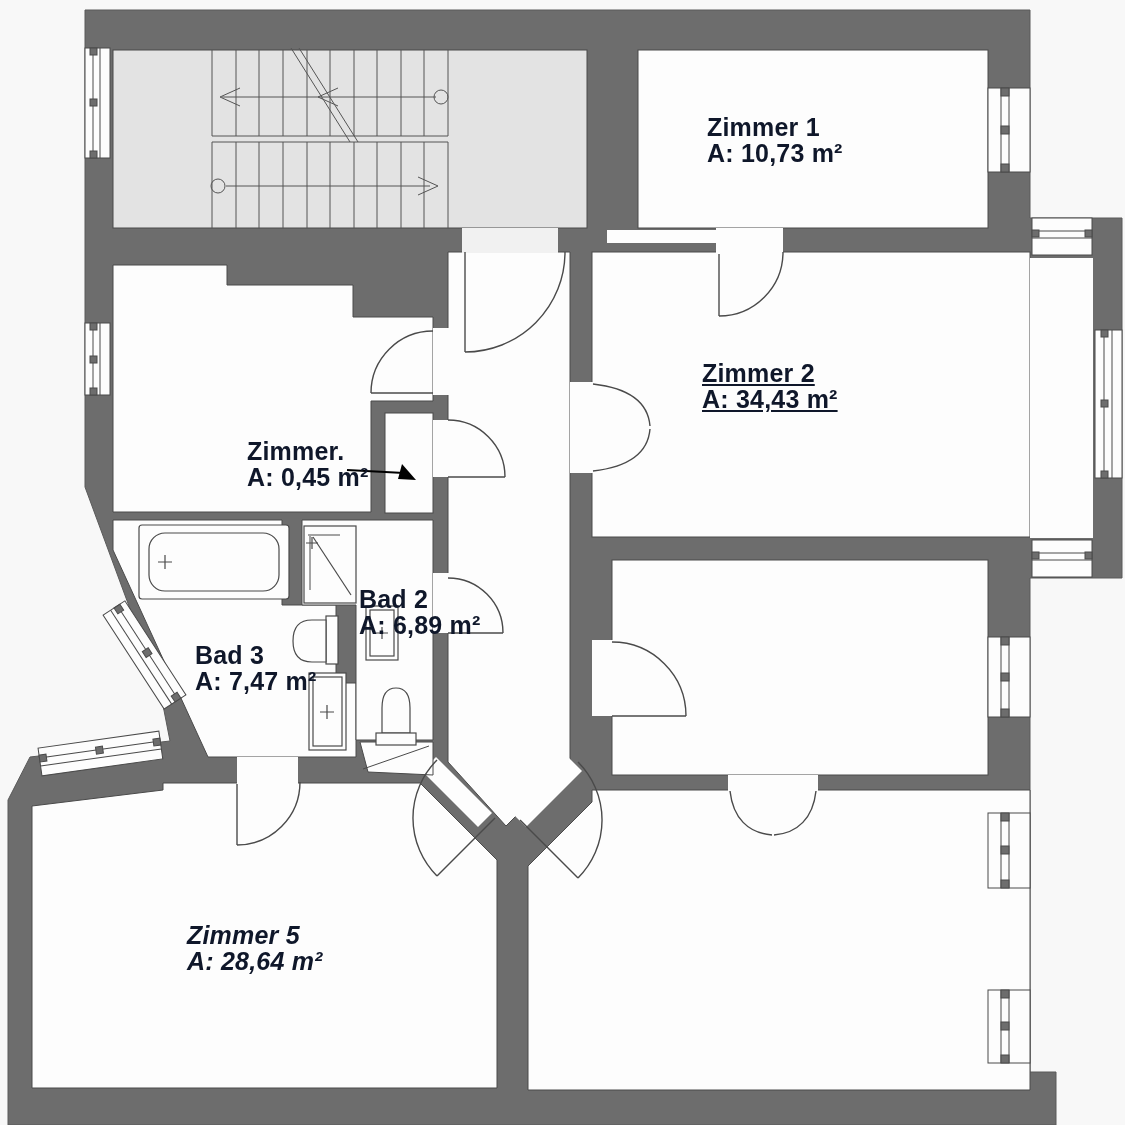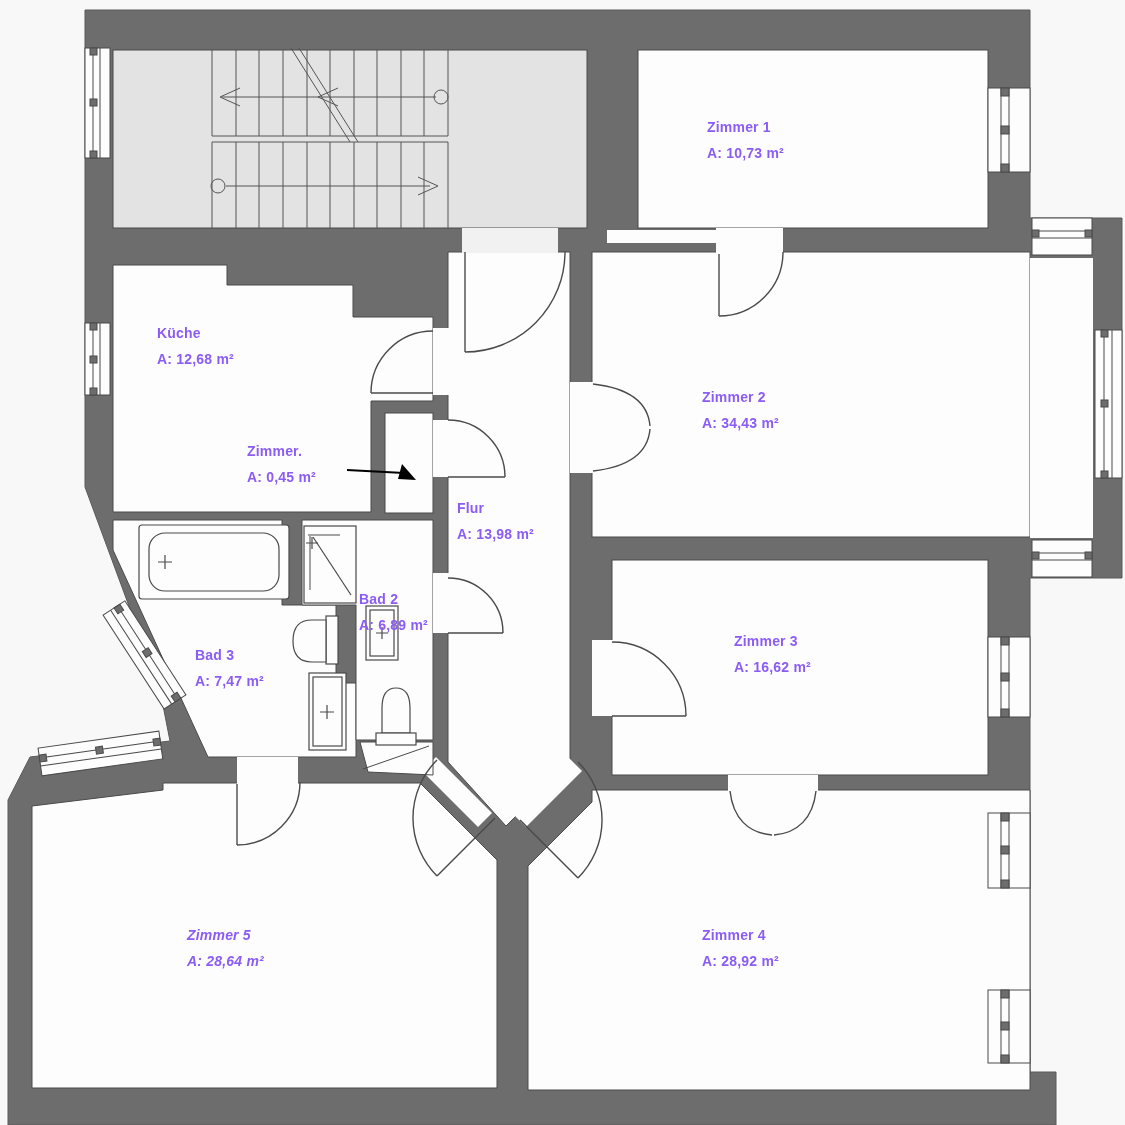--- a/index.html
+++ b/index.html
@@ -1,19 +1,19 @@
 <!DOCTYPE html>
 <html><head>
 <meta charset="utf-8">
 <style>
   html,body{margin:0;padding:0;background:#f8f8f8;}
   #plan{position:relative;width:1125px;height:1125px;background:#f8f8f8;overflow:hidden;
         font-family:"Liberation Sans","DejaVu Sans",sans-serif;}
   #plan svg{position:absolute;left:0;top:0;}
-  .room-label{position:absolute;color:#8b5cf6;font-weight:bold;font-size:14px;line-height:26px;
+  .room-label{position:absolute;color:#0f172a;font-weight:bold;font-size:25px;line-height:26px;
               white-space:nowrap;letter-spacing:0.2px;}
   .room-label span{display:block;}
 </style>
 </head>
 <body>
 
 <div id="plan">
 <svg width="1125" height="1125" viewBox="0 0 1125 1125">
 
   <rect x="0" y="0" width="1125" height="1125" fill="#f8f8f8"></rect>
@@ -253,48 +253,32 @@
   <g>
     <line x1="347" y1="470" x2="404" y2="473" stroke="#000" stroke-width="2"></line>
     <polygon points="402,464 416,480 398,479" fill="#000"></polygon>
   </g>
 </svg>
 
   <div class="room-label" style="left:707px;top:114px;">
     <span>Zimmer 1</span>
     <span>A: 10,73 m²</span>
   </div>
-  <div class="room-label" style="left:702px;top:384px;">
+  <div class="room-label" style="left:702px;top:360px;text-decoration:underline;">
     <span>Zimmer 2</span>
     <span>A: 34,43 m²</span>
-  </div>
-  <div class="room-label" style="left:734px;top:628px;">
-    <span>Zimmer 3</span>
-    <span>A: 16,62 m²</span>
-  </div>
-  <div class="room-label" style="left:702px;top:922px;">
-    <span>Zimmer 4</span>
-    <span>A: 28,92 m²</span>
   </div>
   <div class="room-label" style="left:187px;top:922px;font-style:italic;">
     <span>Zimmer 5</span>
     <span>A: 28,64 m²</span>
   </div>
-  <div class="room-label" style="left:157px;top:320px;">
-    <span>Küche</span>
-    <span>A: 12,68 m²</span>
-  </div>
   <div class="room-label" style="left:247px;top:438px;">
     <span>Zimmer.</span>
     <span>A: 0,45 m²</span>
   </div>
-  <div class="room-label" style="left:457px;top:495px;">
-    <span>Flur</span>
-    <span>A: 13,98 m²</span>
-  </div>
   <div class="room-label" style="left:359px;top:539px;margin-top:47px;">
     <span>Bad 2</span>
     <span>A: 6,89 m²</span>
   </div>
   <div class="room-label" style="left:195px;top:642px;">
     <span>Bad 3</span>
     <span>A: 7,47 m²</span>
   </div>
 </div>
 

